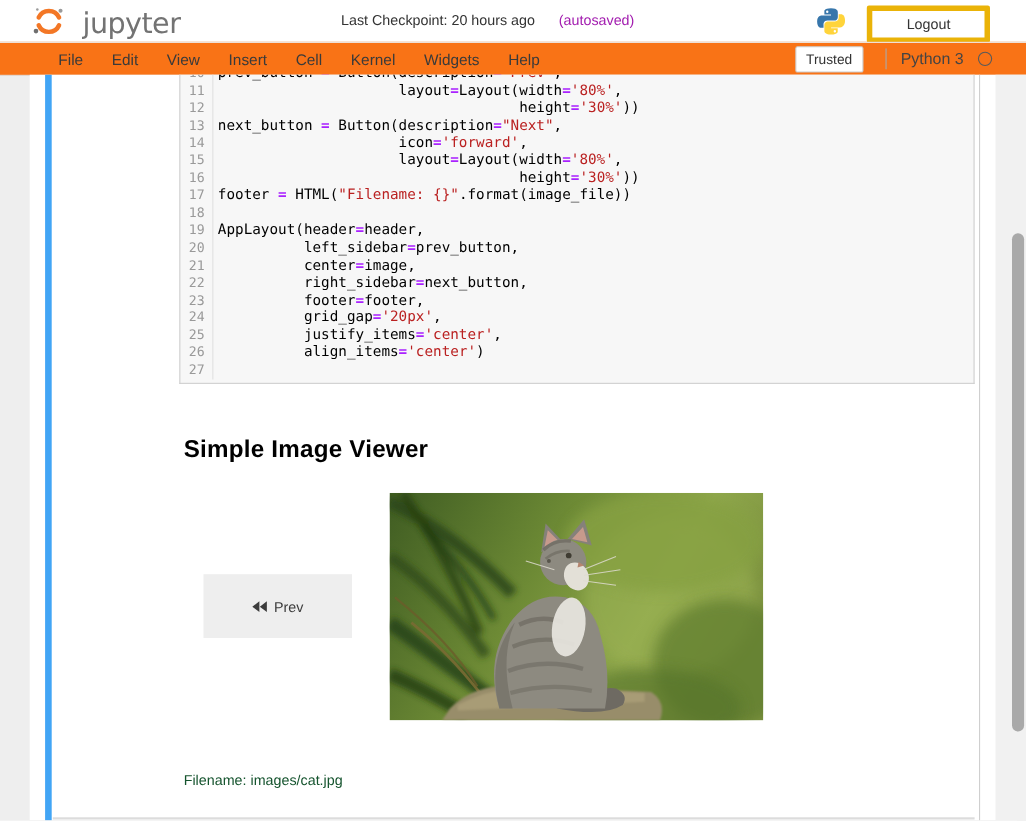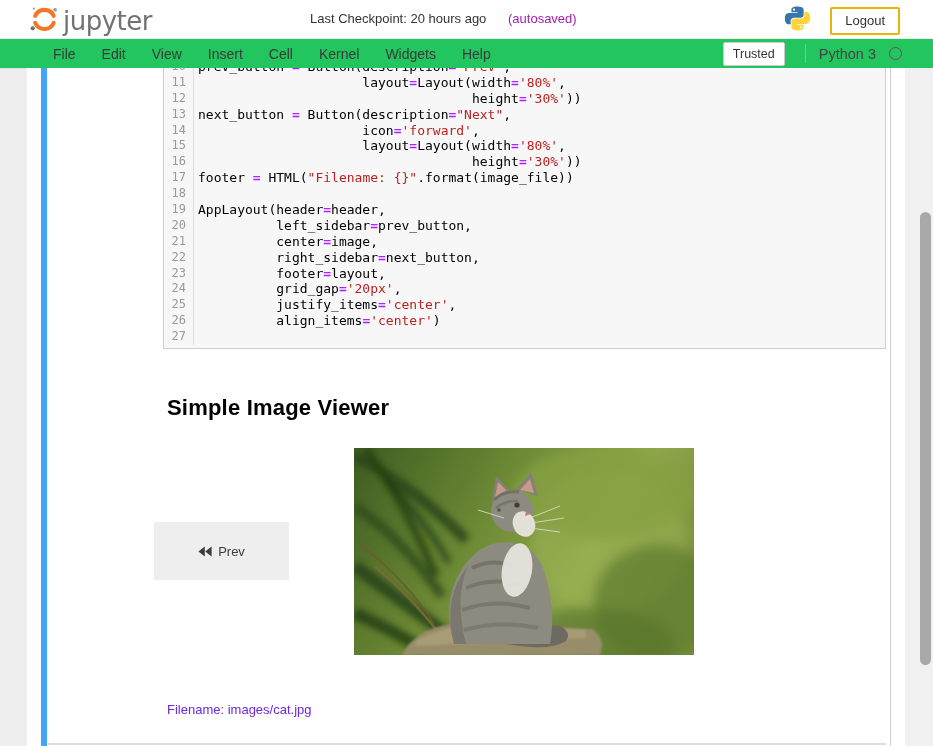--- a/index.html
+++ b/index.html
@@ -1,31 +1,31 @@
 <!DOCTYPE html>
 <html><head>
 <meta charset="utf-8">
 <style>
   html,body{margin:0;padding:0;}
   body{font-family:"Liberation Sans","DejaVu Sans",sans-serif;background:#eee;}
   .page{position:relative;width:933px;height:746px;background:#eeeeee;overflow:hidden;}
 
   
   .nb-header{position:absolute;left:0;top:0;width:933px;height:38px;background:#fff;}
-  .logo-wrap{position:absolute;left:29px;top:4px;display:flex;align-items:center;gap:4px;cursor:pointer;text-align:center;}
+  .logo-wrap{position:absolute;left:29px;top:4px;display:flex;align-items:center;gap:16px;cursor:pointer;text-align:center;}
   .logo-text{font-size:26px;color:#737373;letter-spacing:-0.5px;font-family:"DejaVu Sans",sans-serif;}
   .nb-title{position:absolute;left:145px;top:7px;font-size:20px;color:#000;}
   .checkpoint{position:absolute;left:310px;top:11px;font-size:13px;color:#333;}
   .autosaved{position:absolute;left:508px;top:11px;font-size:13px;color:#a21caf;}
   .hdr-right{position:absolute;right:33px;top:5px;display:flex;align-items:center;gap:19px;}
-  .logout-btn{background:#fff;border:2px solid #eab308;border-radius:2px;font-size:13px;color:#333;
-              padding:4px 13px;line-height:16px;cursor:pointer;}
-
-  
-  .menubar{position:absolute;left:0;top:38px;width:933px;height:29px;background:#22c55e;
+  .logout-btn{background:#fff;border:5px solid #eab308;border-radius:2px;font-size:13px;color:#333;
+              padding:4px 31px;line-height:16px;cursor:pointer;}
+
+  
+  .menubar{position:absolute;left:0;top:38px;width:933px;height:29px;background:#f97316;
            border-top:1px solid #ededed;border-bottom:1px solid #e0e0e0;}
   .menu-items{display:flex;list-style:none;margin:0;padding:0 0 0 40px;height:29px;align-items:center;}
   .menu-items li{padding:0 13px;font-size:14px;color:#3a3a3a;cursor:pointer;}
   .menu-right{position:absolute;right:31px;top:0;height:29px;display:flex;align-items:center;gap:13px;}
   .trusted{border:1px solid #ccc;border-radius:2px;font-size:12.5px;color:#333;padding:4px 9px;background:#fff;}
   .kernel-divider{width:1px;height:19px;background:#aaa;margin-left:7px;}
   .kernel-name{font-size:14.5px;color:#444;}
   .kernel-circle{width:11px;height:11px;border:1.6px solid #5a5a5a;border-radius:50%;display:inline-block;}
 
   
@@ -45,24 +45,24 @@
   .codearea{flex:1;padding-left:4px;}
   .cl{height:15.9px;white-space:pre;font:13px/15.9px "DejaVu Sans Mono","Liberation Mono",monospace;color:#000;}
   .tok-op{color:#AA22FF;font-weight:bold;}
   .tok-str{color:#BA2121;}
 
   
   .out-heading{position:absolute;left:167px;top:395px;font-size:22px;color:#000;font-weight:700;letter-spacing:0.2px;}
   .wbtn{position:absolute;display:flex;align-items:center;justify-content:center;gap:6px;
         background:#eeeeee;border:none;font-size:13px;color:#3c3c3c;cursor:pointer;font-family:"Liberation Sans",sans-serif;}
   .wbtn svg{display:block;}
-  .btn-prev{left:154px;top:522px;width:135px;height:58px;}
+  .btn-prev{left:185px;top:522px;width:135px;height:58px;}
   .btn-next{left:713px;top:523px;width:134px;height:57px;}
   .cat-image{position:absolute;left:354px;top:448px;width:340px;height:207px;overflow:hidden;}
-  .out-footer{position:absolute;left:167px;top:702px;font-size:13px;color:#6d28d9;}
+  .out-footer{position:absolute;left:167px;top:702px;font-size:13px;color:#14532d;}
 </style>
 </head>
 <body>
 
 <div class="page">
 
   <div class="nb-header">
     <div class="logo-wrap">
       <span>
         <svg width="30" height="30" viewBox="0 0 34 34">
@@ -142,21 +142,21 @@
           <div class="cl"><span>next_button </span><span class="tok-op">=</span><span> Button(description</span><span class="tok-op">=</span><span class="tok-str">"Next"</span><span>,</span></div>
           <div class="cl"><span>                     icon</span><span class="tok-op">=</span><span class="tok-str">'forward'</span><span>,</span></div>
           <div class="cl"><span>                     layout</span><span class="tok-op">=</span><span>Layout(width</span><span class="tok-op">=</span><span class="tok-str">'80%'</span><span>,</span></div>
           <div class="cl"><span>                                   height</span><span class="tok-op">=</span><span class="tok-str">'30%'</span><span>))</span></div>
           <div class="cl"><span>footer </span><span class="tok-op">=</span><span> HTML(</span><span class="tok-str">"Filename: {}"</span><span>.format(image_file))</span></div>
           <div class="cl"><span></span></div>
           <div class="cl"><span>AppLayout(header</span><span class="tok-op">=</span><span>header,</span></div>
           <div class="cl"><span>          left_sidebar</span><span class="tok-op">=</span><span>prev_button,</span></div>
           <div class="cl"><span>          center</span><span class="tok-op">=</span><span>image,</span></div>
           <div class="cl"><span>          right_sidebar</span><span class="tok-op">=</span><span>next_button,</span></div>
-          <div class="cl"><span>          footer</span><span class="tok-op">=</span><span>layout,</span></div>
+          <div class="cl"><span>          footer</span><span class="tok-op">=</span><span>footer,</span></div>
           <div class="cl"><span>          grid_gap</span><span class="tok-op">=</span><span class="tok-str">'20px'</span><span>,</span></div>
           <div class="cl"><span>          justify_items</span><span class="tok-op">=</span><span class="tok-str">'center'</span><span>,</span></div>
           <div class="cl"><span>          align_items</span><span class="tok-op">=</span><span class="tok-str">'center'</span><span>)</span></div>
         </div>
     </div>
   </div>
 
   <div class="out-heading">Simple Image Viewer</div>
 
   <button class="wbtn btn-prev">

